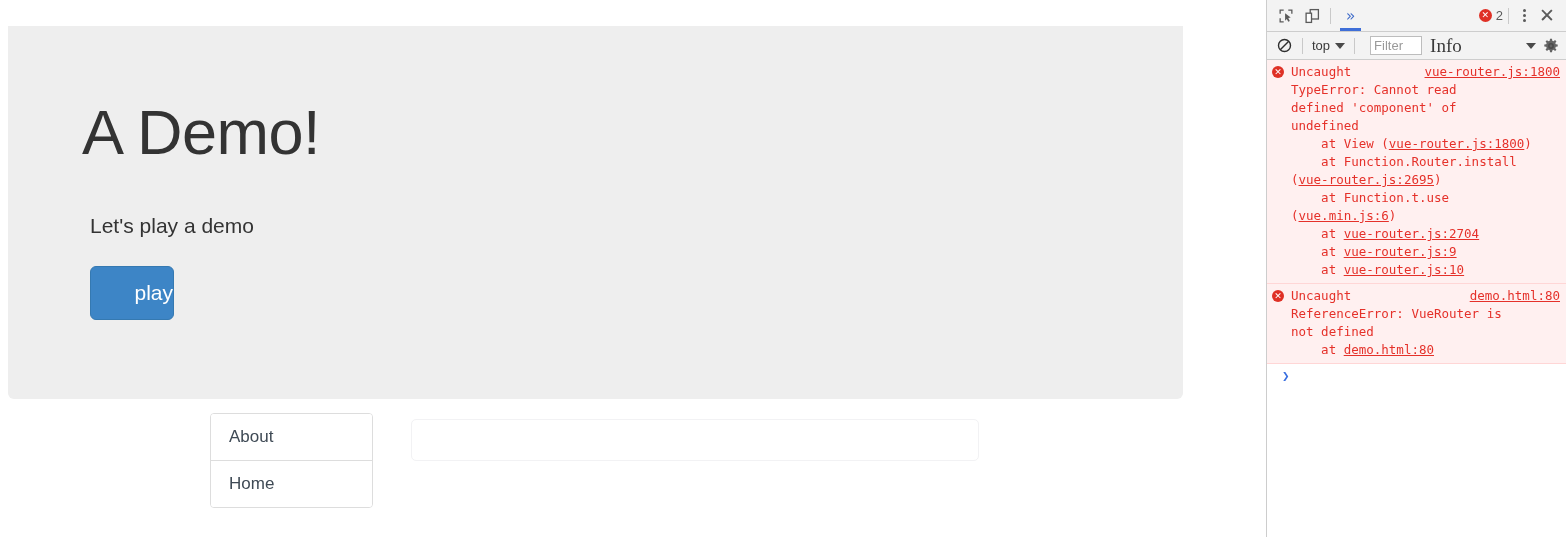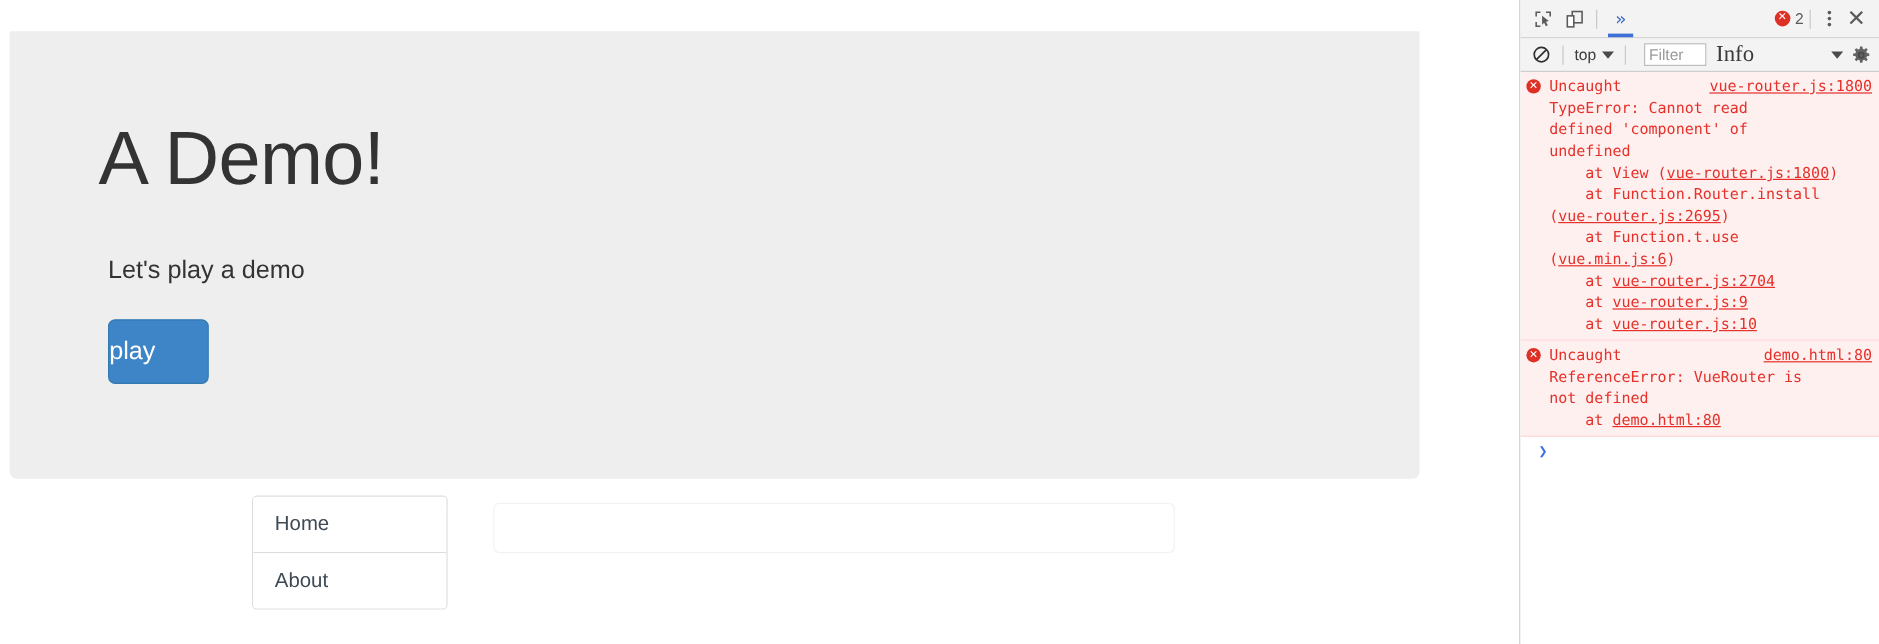--- a/index.html
+++ b/index.html
@@ -66,21 +66,21 @@
     top: 240px;
     width: 84px;
     height: 54px;
     background: #3d85c6;
     border: 1px solid #3579b1;
     border-radius: 6px;
     color: #ffffff;
     font-size: 21px;
     font-family: "Liberation Sans", sans-serif;
     line-height: 52px;
-    text-align: left;
+    text-align: right;
     padding: 0;
     cursor: pointer;
     box-sizing: border-box;
   }
 
   
   .lower-row {
     position: absolute;
     left: 0;
     top: 413px;
@@ -378,22 +378,22 @@
   <div class="page">
 
     <div class="jumbotron">
       <div class="jumbo-title">A Demo!</div>
       <div class="jumbo-sub">Let's play a demo</div>
       <button class="play-btn">play</button>
     </div>
 
     <div class="lower-row">
       <div class="list-group">
+        <a class="list-group-item">About</a>
         <a class="list-group-item">Home</a>
-        <a class="list-group-item">About</a>
       </div>
       <div class="router-panel"></div>
     </div>
 
   </div>
 
   <div class="devtools">
 
     <div class="dt-toolbar">
       <div class="tb-icon">

